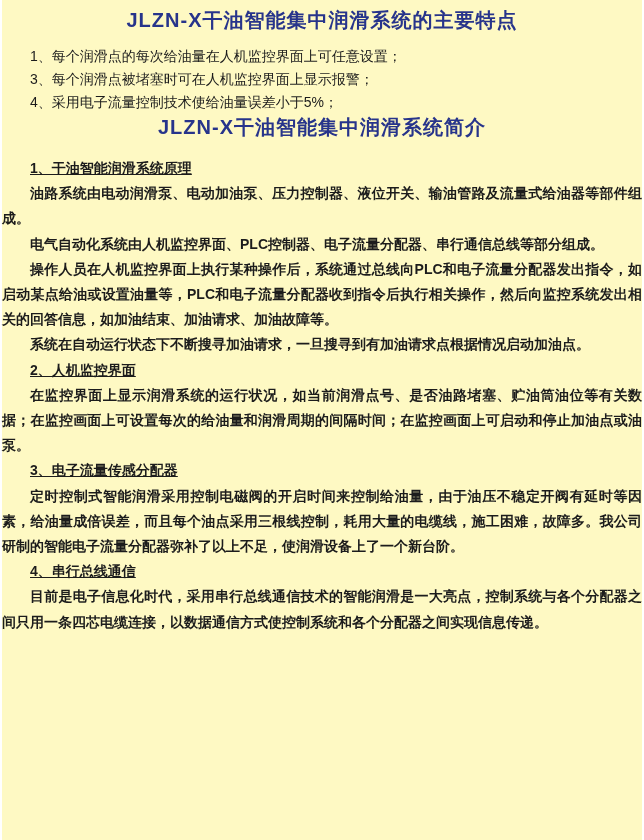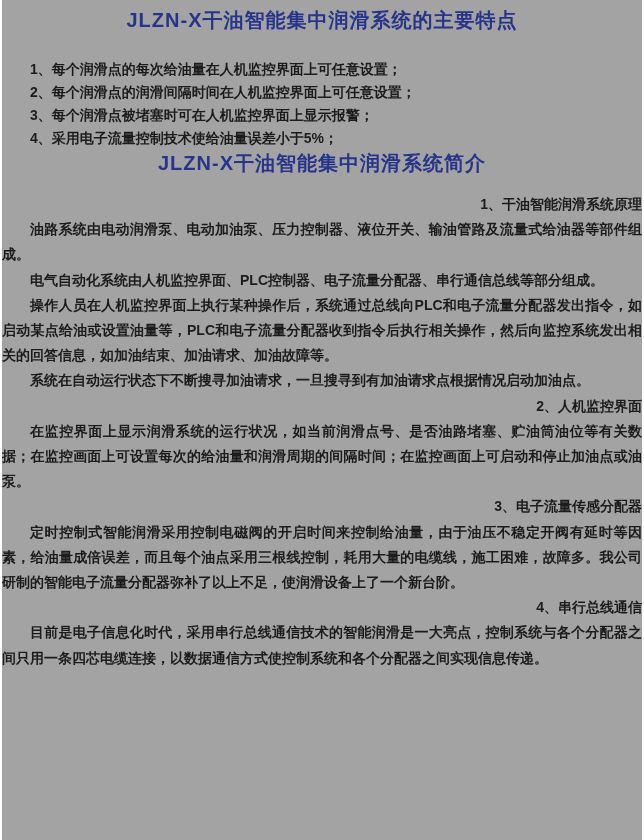--- a/index.html
+++ b/index.html
@@ -14,69 +14,68 @@
     box-sizing: border-box;
     padding: 0 2px;
     font-family: "Liberation Sans", "DejaVu Sans", sans-serif;
     color: #1c1c1c;
     font-size: 14px;
     -webkit-font-smoothing: antialiased;
   }
   .page {
     width: 100%;
     height: 100%;
-    background: #a3a3a3;
+    background: #fef9c3;
   }
   .doc-title {
     color: #27348b;
     font-weight: 700;
     font-size: 20px;
     line-height: 27px;
     text-align: center;
     margin: 0;
     letter-spacing: 1px;
   }
   .doc-title.first {
     padding-top: 7px;
   }
   .doc-title.second {
     margin-bottom: 15px;
   }
   .features-list {
-    margin-top: 24px;
-    font-weight: bold;
+    margin-top: 11px;
   }
   .features-list p {
     margin: 0;
     line-height: 23px;
     text-indent: 2em;
     text-align: justify;
   }
   .intro-blocks p {
     margin: 0;
     line-height: 25.2px;
     text-indent: 2em;
     text-align: justify;
     font-weight: bold;
   }
   .intro-blocks p.subheading {
     font-weight: 700;
-    text-align: right;
+    text-align: left;
+    text-decoration: underline;
   }
 </style>
 </head>
 <body>
 
 <div class="page">
 
   <h1 class="doc-title first">JLZN-X干油智能集中润滑系统的主要特点</h1>
 
   <div class="features-list">
     <p>1、每个润滑点的每次给油量在人机监控界面上可任意设置；</p>
-    <p>2、每个润滑点的润滑间隔时间在人机监控界面上可任意设置；</p>
     <p>3、每个润滑点被堵塞时可在人机监控界面上显示报警；</p>
     <p>4、采用电子流量控制技术使给油量误差小于5%；</p>
   </div>
 
   <h1 class="doc-title second">JLZN-X干油智能集中润滑系统简介</h1>
 
   <div class="intro-blocks">
     <p class="subheading">1、干油智能润滑系统原理</p>
     <p class="paragraph">油路系统由电动润滑泵、电动加油泵、压力控制器、液位开关、输油管路及流量式给油器等部件组成。</p>
     <p class="paragraph">电气自动化系统由人机监控界面、PLC控制器、电子流量分配器、串行通信总线等部分组成。</p>

